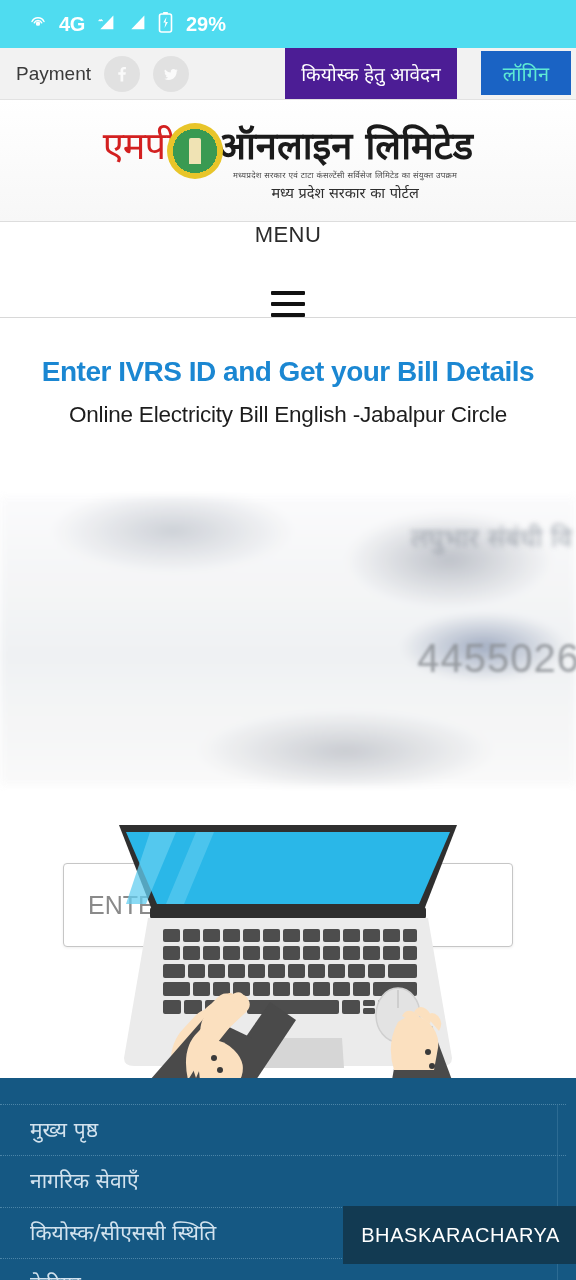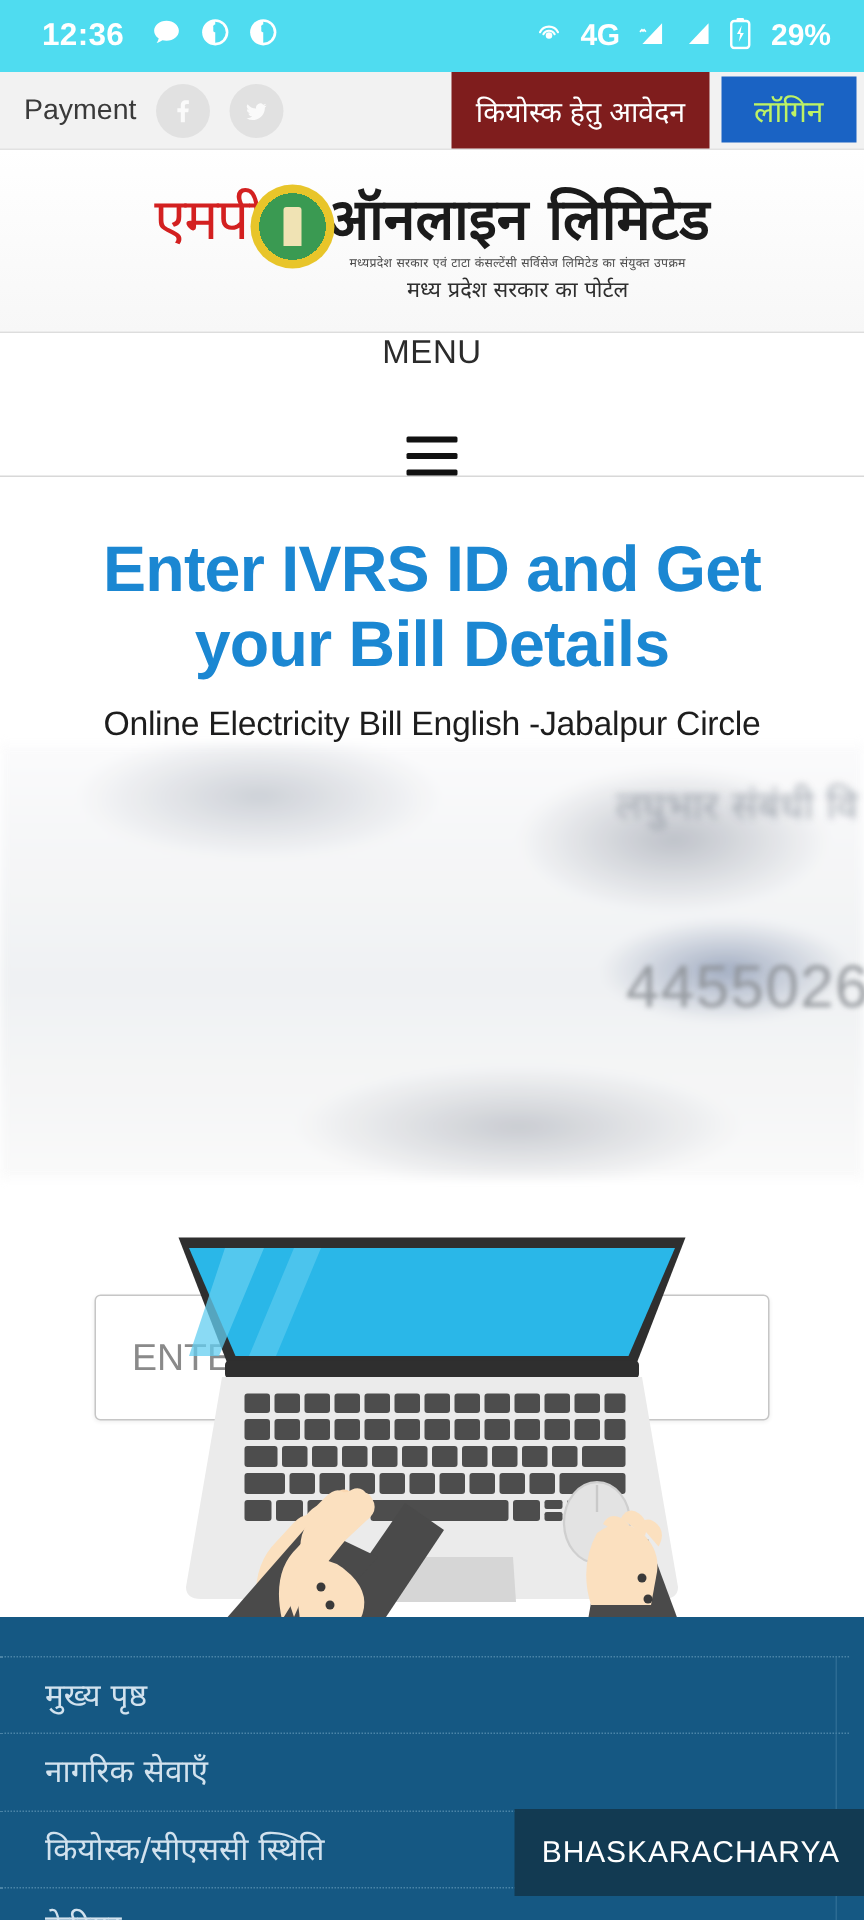--- a/index.html
+++ b/index.html
@@ -74,38 +74,38 @@
   .social {
     width: 36px; height: 36px;
     border-radius: 50%;
     background: #d9d9d9;
     display: flex;
     align-items: center;
     justify-content: center;
     opacity: 0.65;
   }
   .btn-kiosk {
-    background: #7f1d1d;
+    background: #4c1d95;
     color: #ffffff;
     font-size: 19px;
     display: flex;
     align-items: center;
     justify-content: center;
     padding: 0 16px;
     white-space: nowrap;
   }
   .btn-login {
     background: #1a63c4;
-    color: #bef264;
+    color: #5eead4;
     font-size: 20px;
     display: flex;
     align-items: center;
     justify-content: center;
     padding: 0 22px;
-    margin: 3px 5px 4px 8px;
+    margin: 3px 5px 4px 24px;
     white-space: nowrap;
   }
 
   
   .logoband {
     height: 122px;
     background: linear-gradient(#ffffff, #f7f7f7);
     border-bottom: 1px solid #dddddd;
     position: relative;
     display: flex;
@@ -239,21 +239,21 @@
     font-size: 26px;
     color: #9299a3;
     filter: blur(2.4px);
     opacity: 0.8;
     line-height: 1.9;
     text-align: right;
   }
   .hero-title {
     position: relative;
     text-align: center;
-    font-size: 43px;
+    font-size: 28px;
     font-weight: bold;
     color: #1b87d2;
     line-height: 1.16;
     padding: 38px 18px 0;
     letter-spacing: -0.5px;
   }
   .hero-sub {
     position: relative;
     text-align: center;
     font-size: 22.5px;
@@ -342,42 +342,20 @@
     display: flex;
     align-items: center;
   }
 </style>
 </head>
 <body>
 
 <div id="page">
 
   <div class="statusbar">
-    <div class="sb-left">
-      <span class="sb-time">12:36</span>
-      <span class="ico">
-        <svg width="22" height="22" viewBox="0 0 24 24">
-            <path fill="#fff" d="M12 3C6.9 3 3 6.3 3 10.3c0 2.3 1.3 4.3 3.3 5.6-.1 1-.6 2.3-1.5 3.3 1.6-.3 3.2-1.1 4.2-1.9.9.2 1.9.3 3 .3 5.1 0 9-3.3 9-7.3S17.1 3 12 3z"></path>
-          </svg>
-      </span>
-      <span class="ico">
-        <svg width="21" height="21" viewBox="0 0 24 24">
-            <circle cx="12" cy="12" r="10" fill="#fff"></circle>
-            <path d="M12 4a8 8 0 0 1 0 16z" fill="#4fdcf0"></path>
-            <rect x="10.5" y="6" width="3" height="6" rx="1.4" fill="#4fdcf0"></rect>
-          </svg>
-      </span>
-      <span class="ico">
-        <svg width="21" height="21" viewBox="0 0 24 24">
-            <circle cx="12" cy="12" r="10" fill="#fff"></circle>
-            <path d="M12 4a8 8 0 0 1 0 16z" fill="#4fdcf0"></path>
-            <rect x="10.5" y="6" width="3" height="6" rx="1.4" fill="#4fdcf0"></rect>
-          </svg>
-      </span>
-    </div>
     <div class="sb-right">
       <span class="ico">
         <svg width="20" height="20" viewBox="0 0 24 24">
             <circle cx="12" cy="14" r="2.6" fill="#fff"></circle>
             <path d="M7.5 13a5 5 0 0 1 9 0" stroke="#fff" stroke-width="1.7" fill="none" stroke-linecap="round"></path>
             <path d="M4.8 11.4a8 8 0 0 1 14.4 0" stroke="#fff" stroke-width="1.7" fill="none" stroke-linecap="round"></path>
           </svg>
       </span>
       <span class="sb-4g">4G</span>
       <span class="ico">

